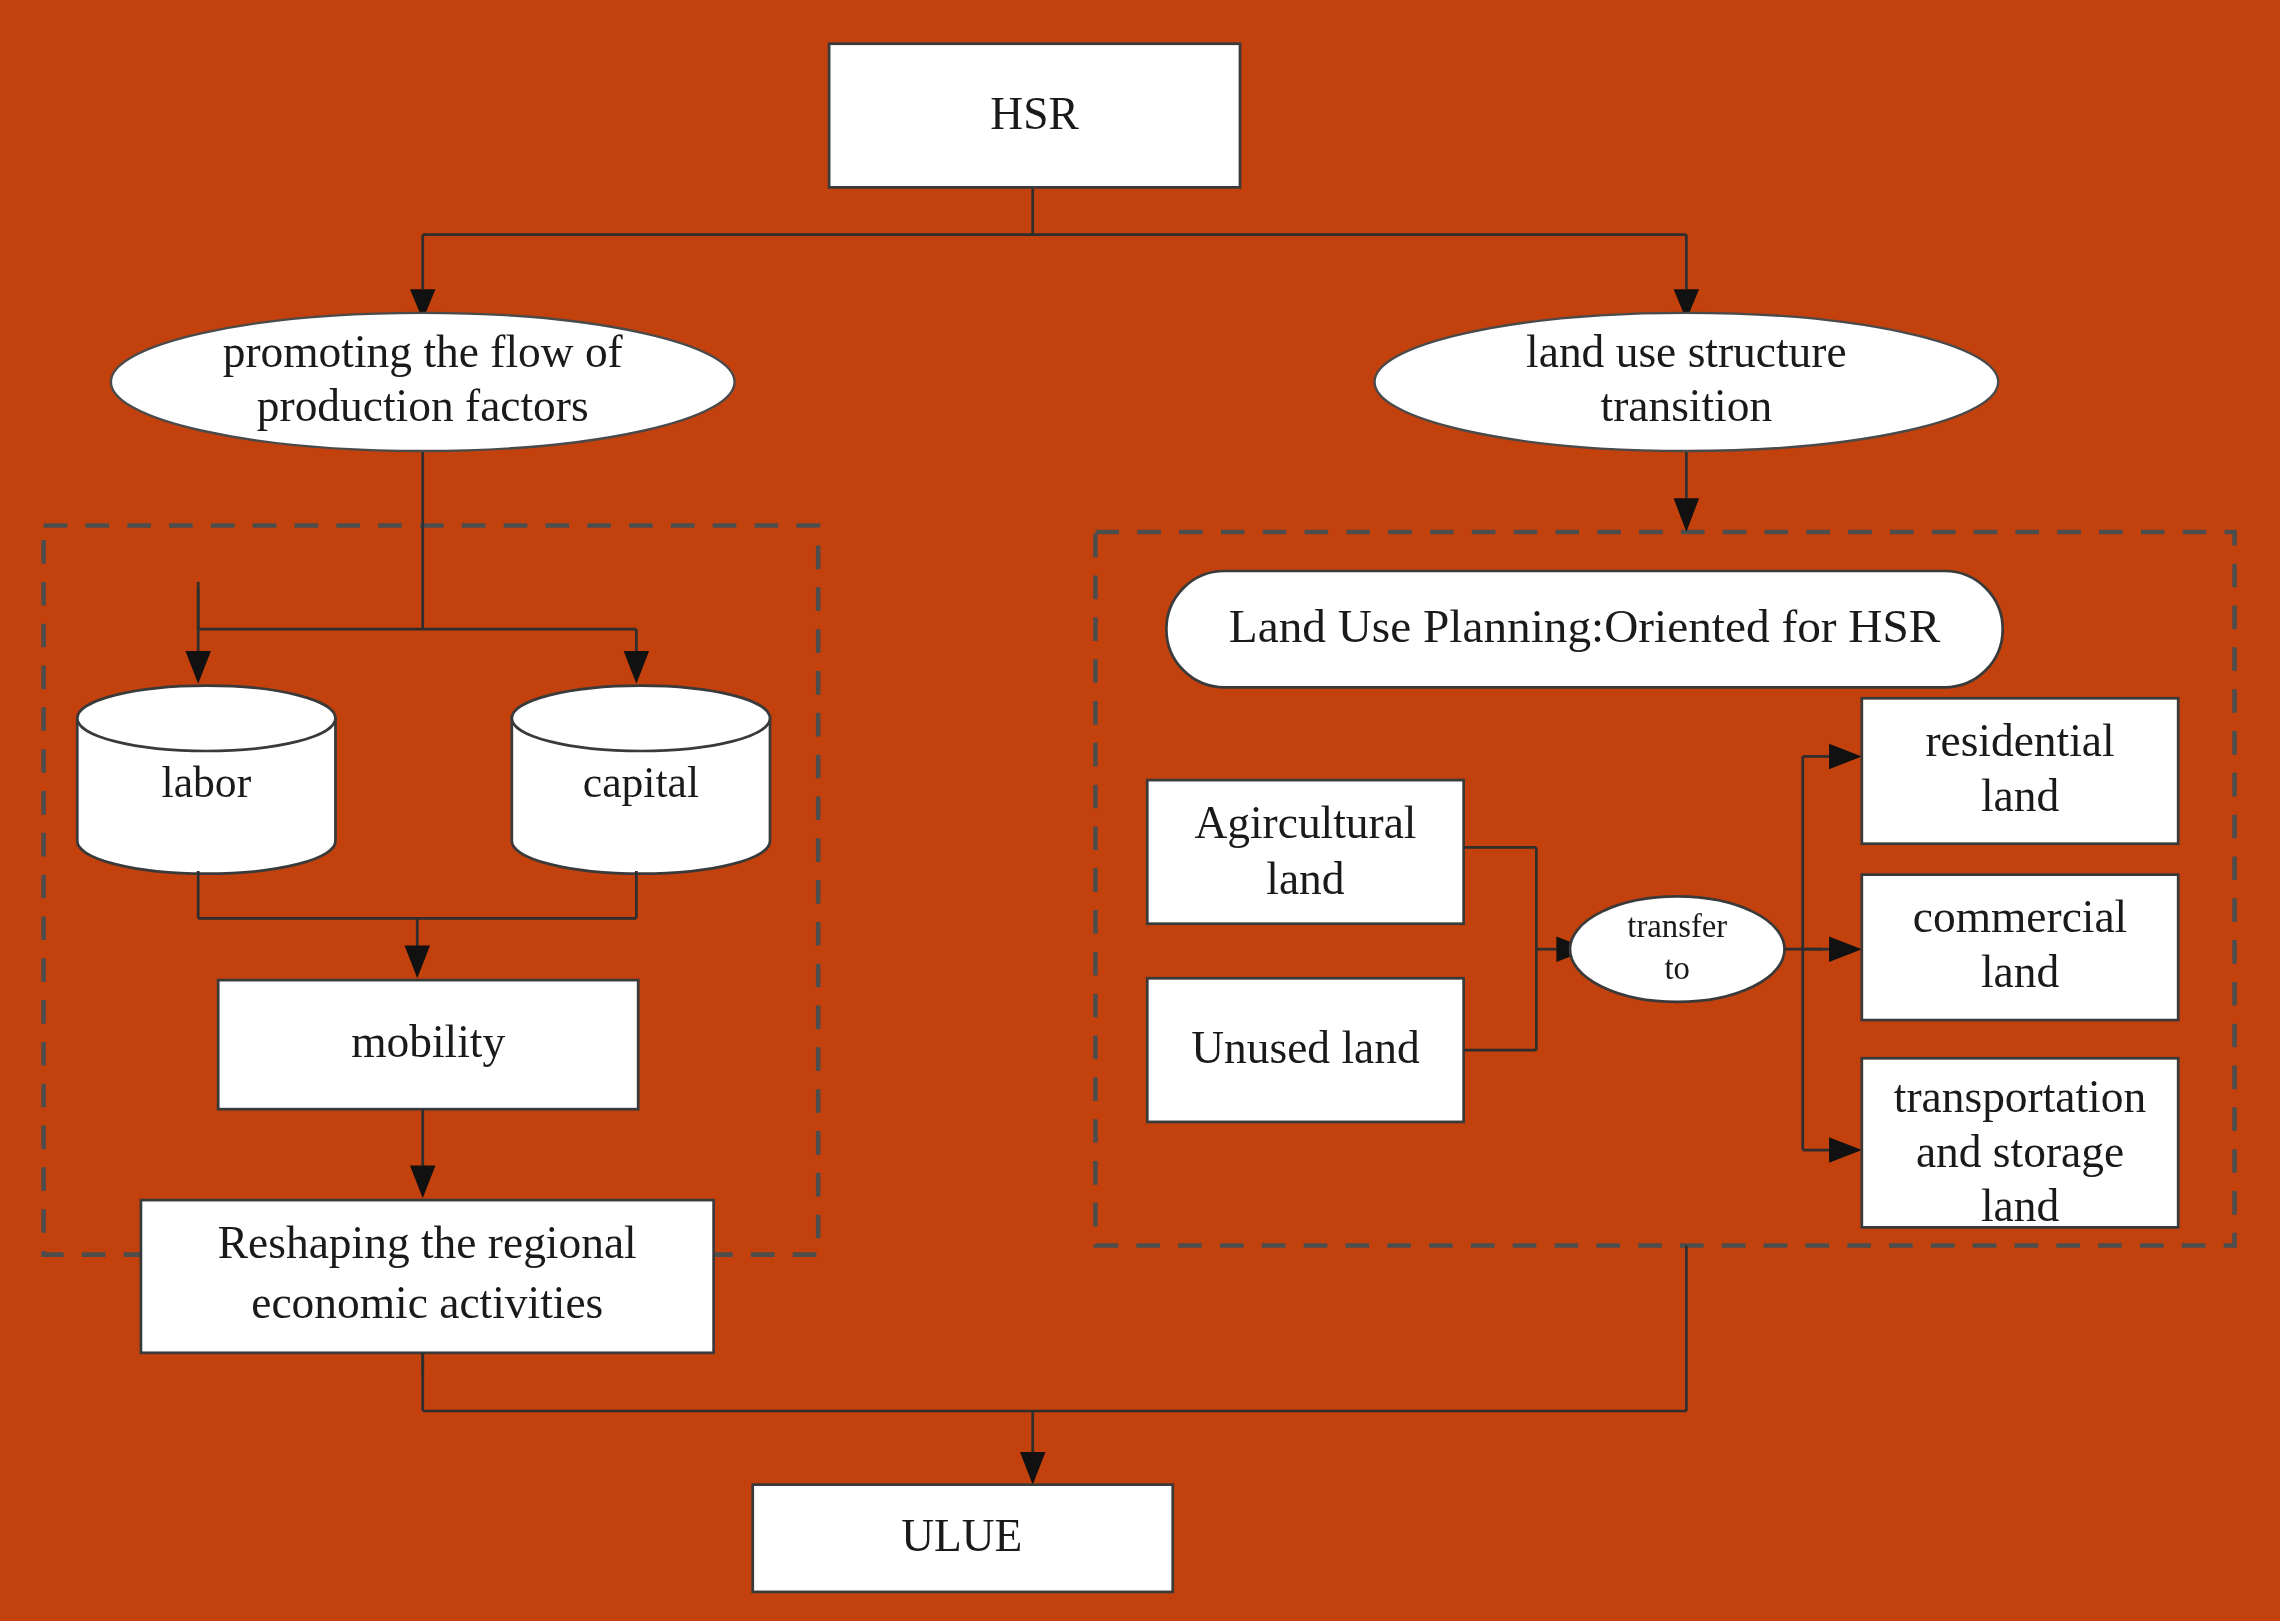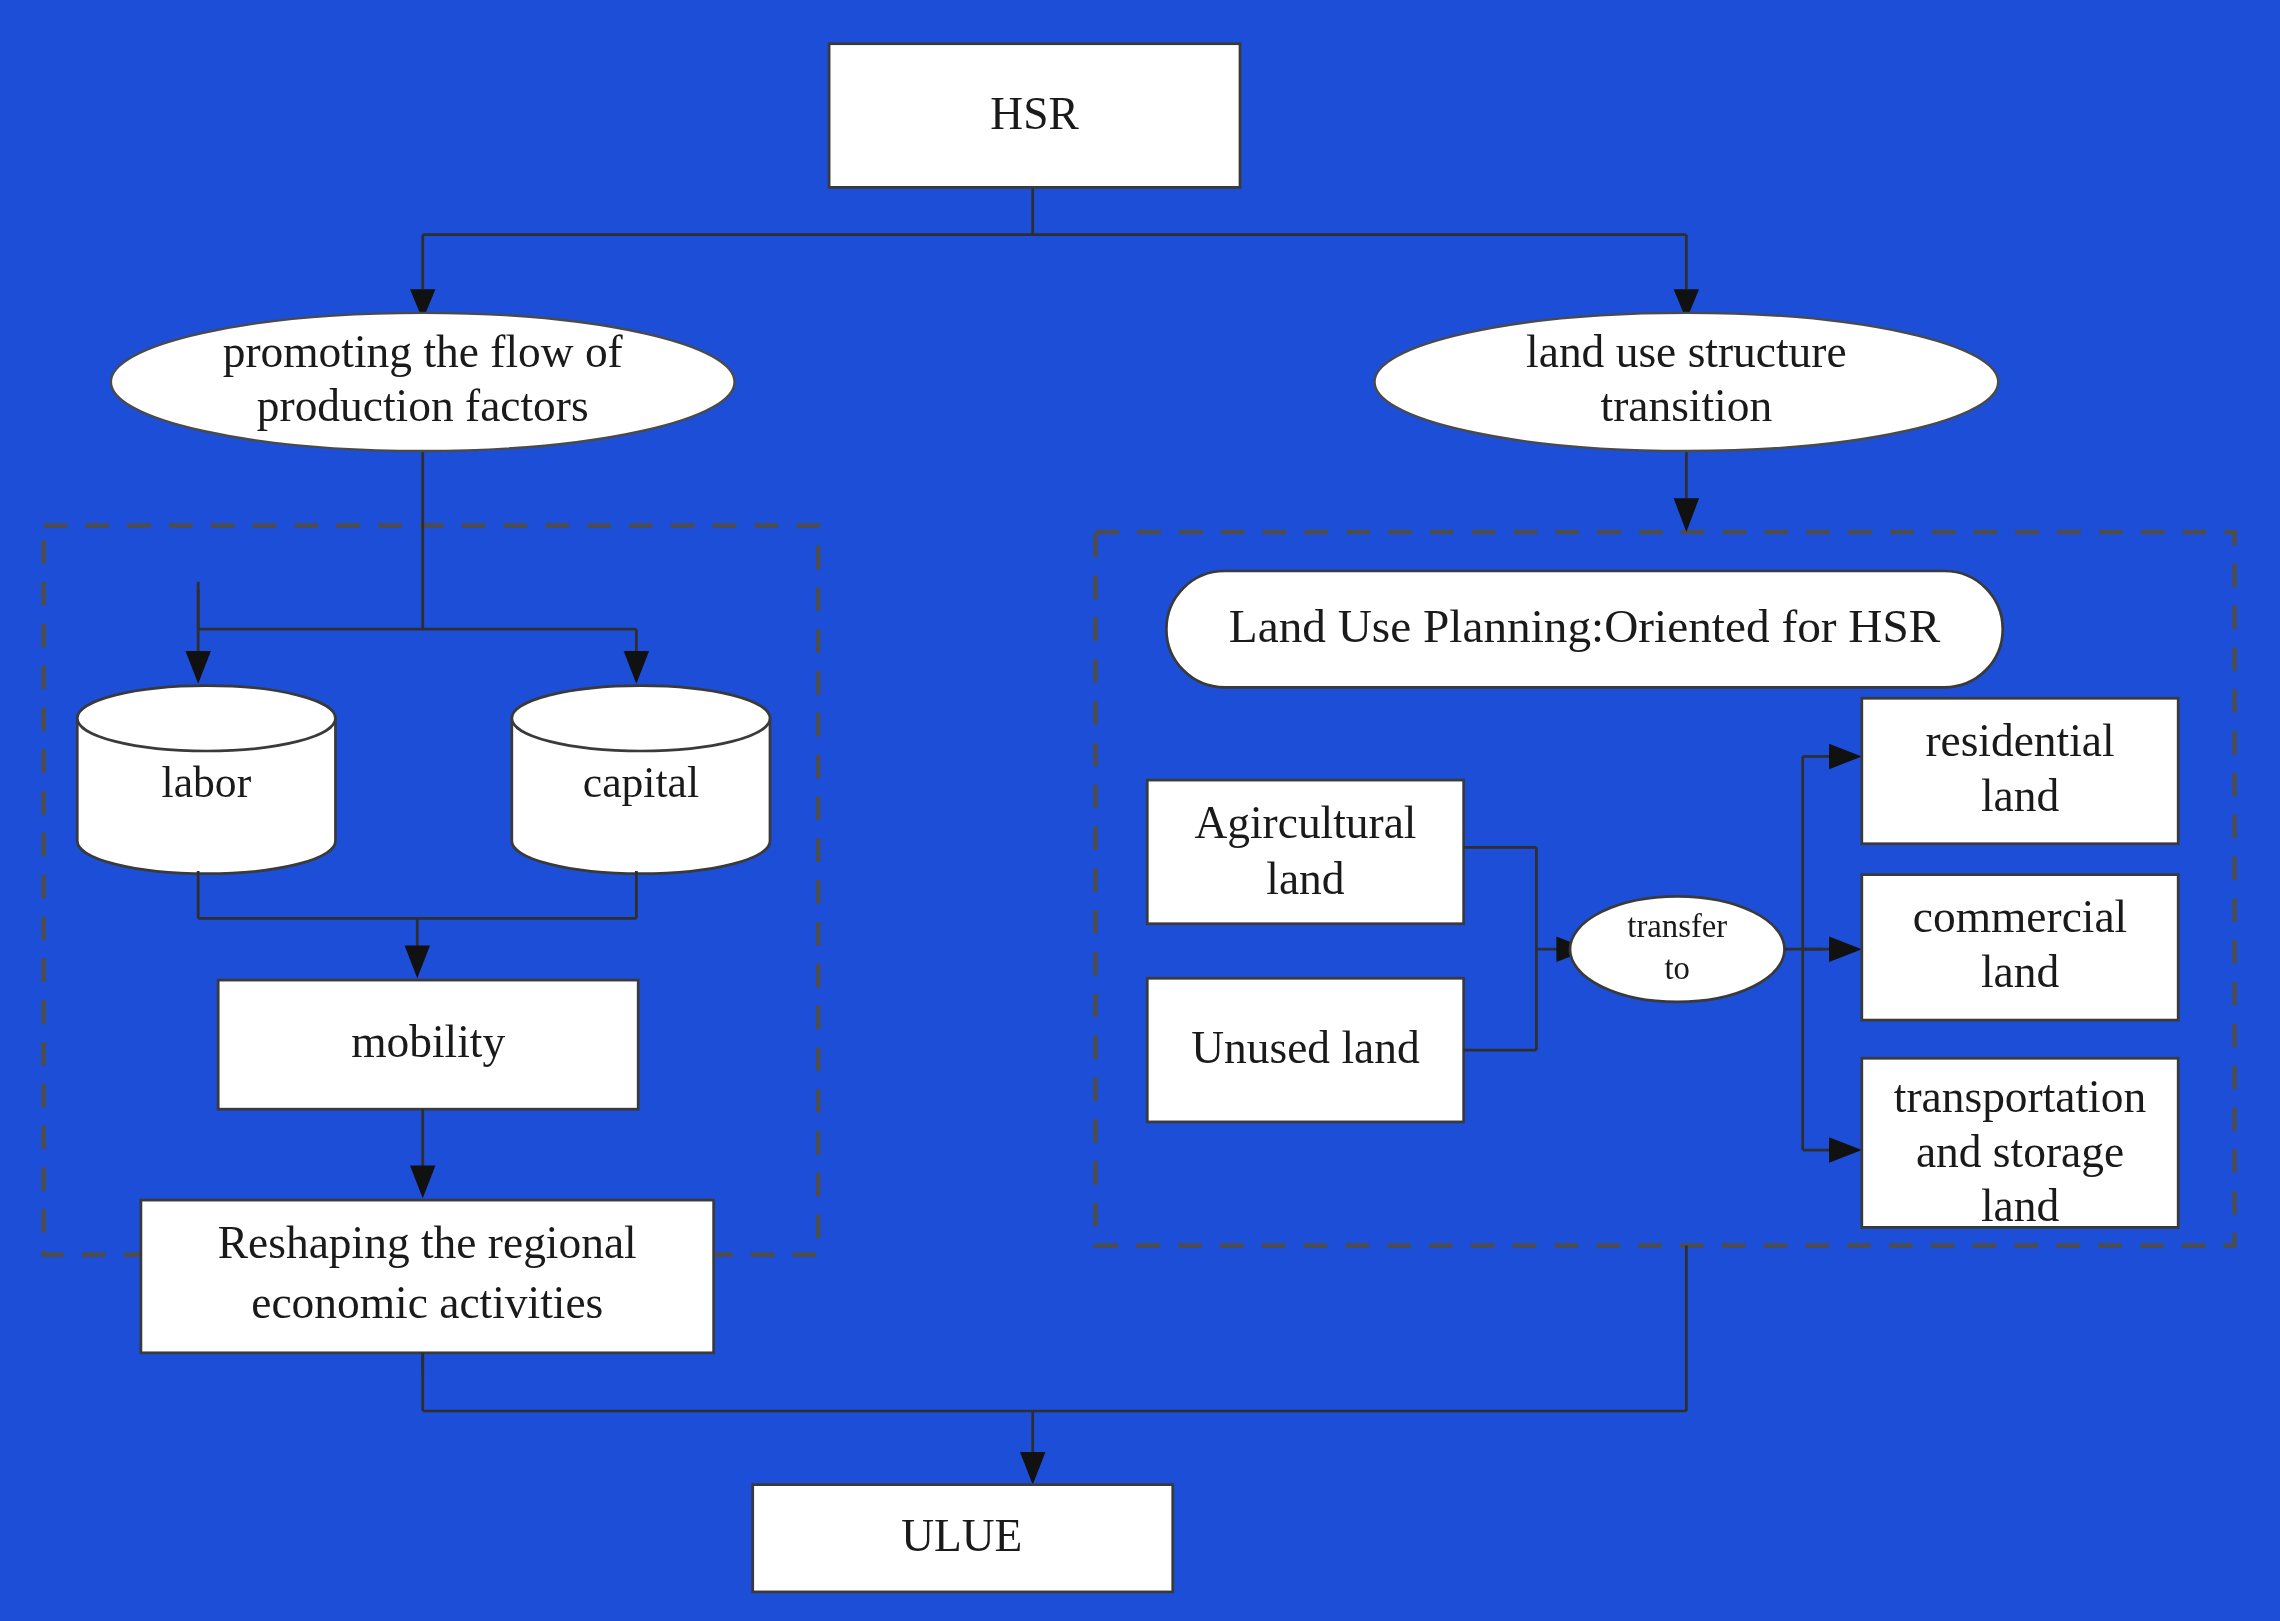--- a/index.html
+++ b/index.html
@@ -11,21 +11,21 @@
   body {
     width: 2280px;
     height: 1622px;
     overflow: hidden;
     font-family: "Liberation Serif", "DejaVu Serif", serif;
   }
   #diagram-root {
     position: relative;
     width: 2280px;
     height: 1622px;
-    background: #1d4ed8;
+    background: #c2410c;
   }
   svg#flow {
     position: absolute;
     top: 0;
     left: 0;
     width: 2280px;
     height: 1622px;
     display: block;
   }
   .shape-stroke {

